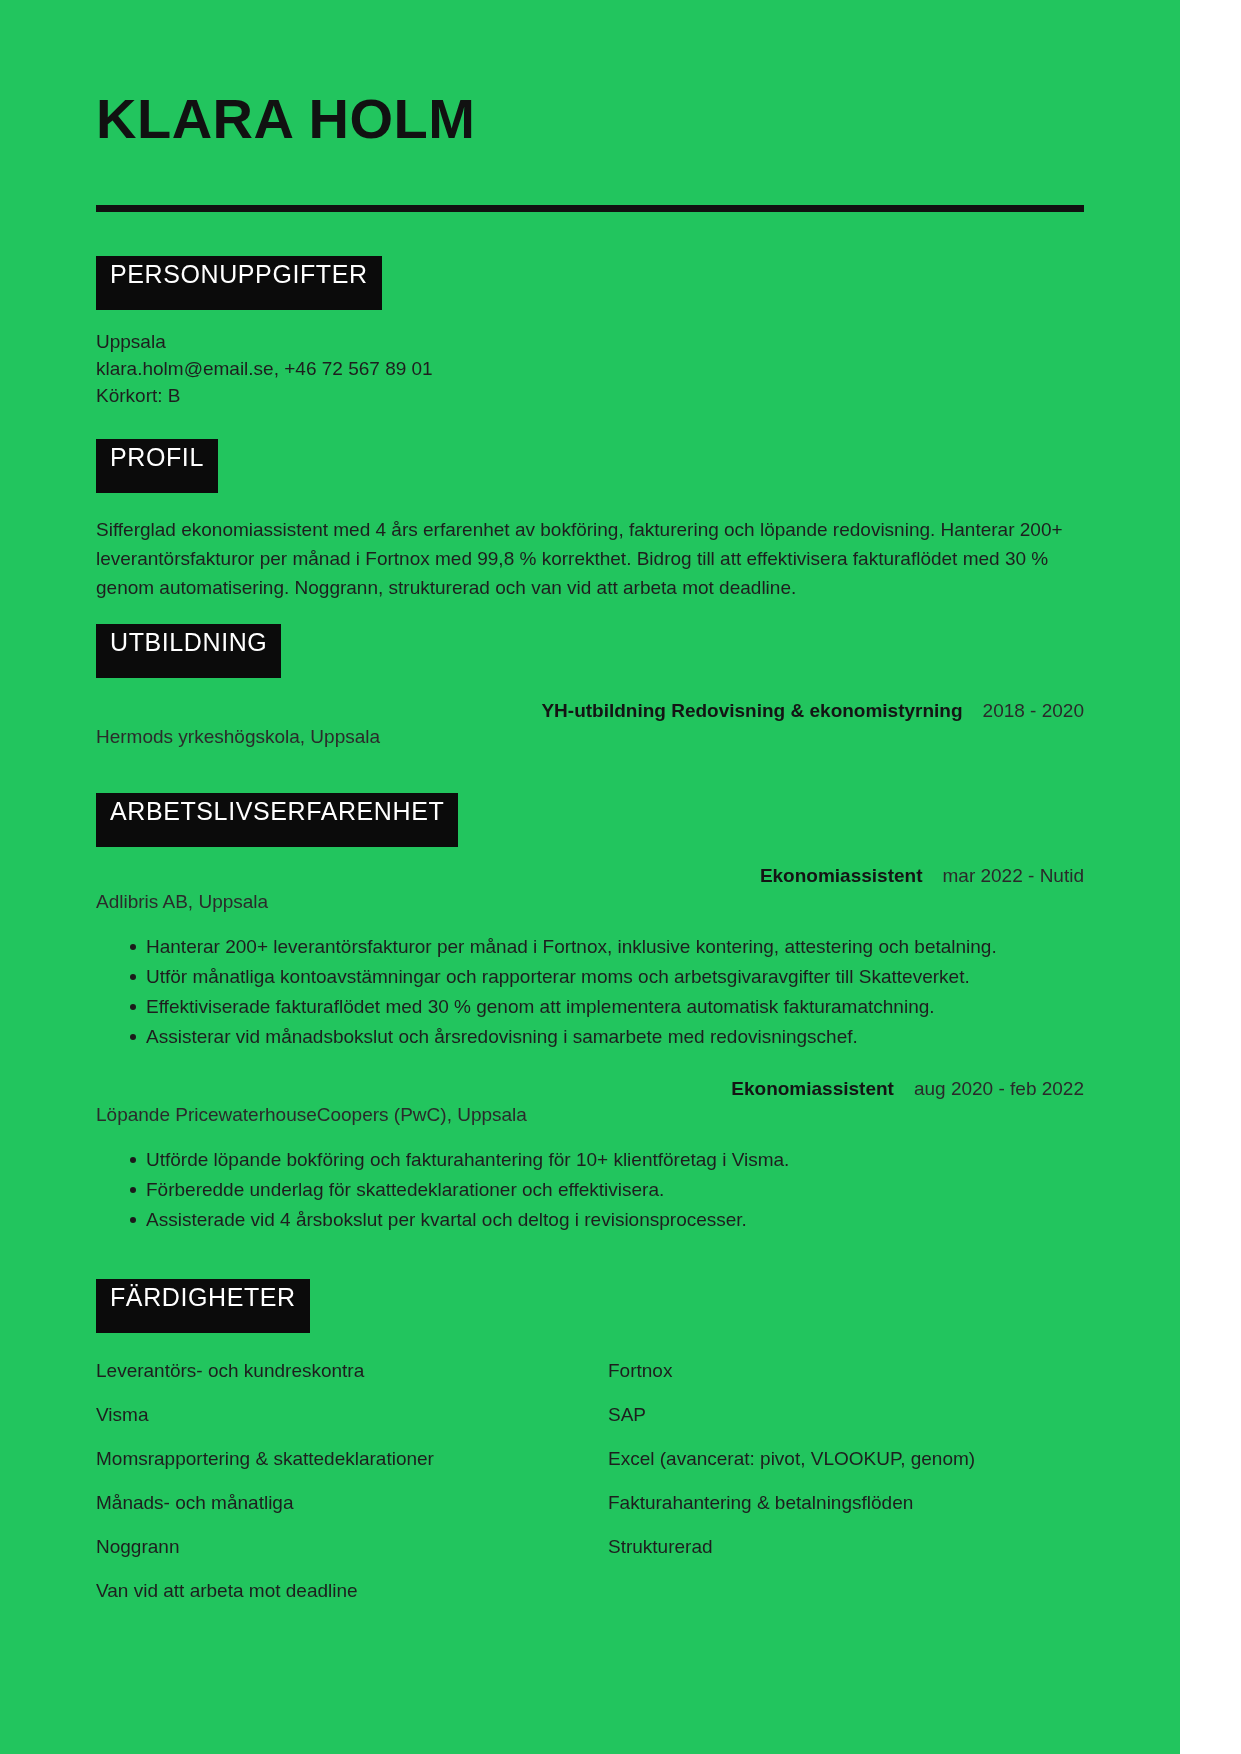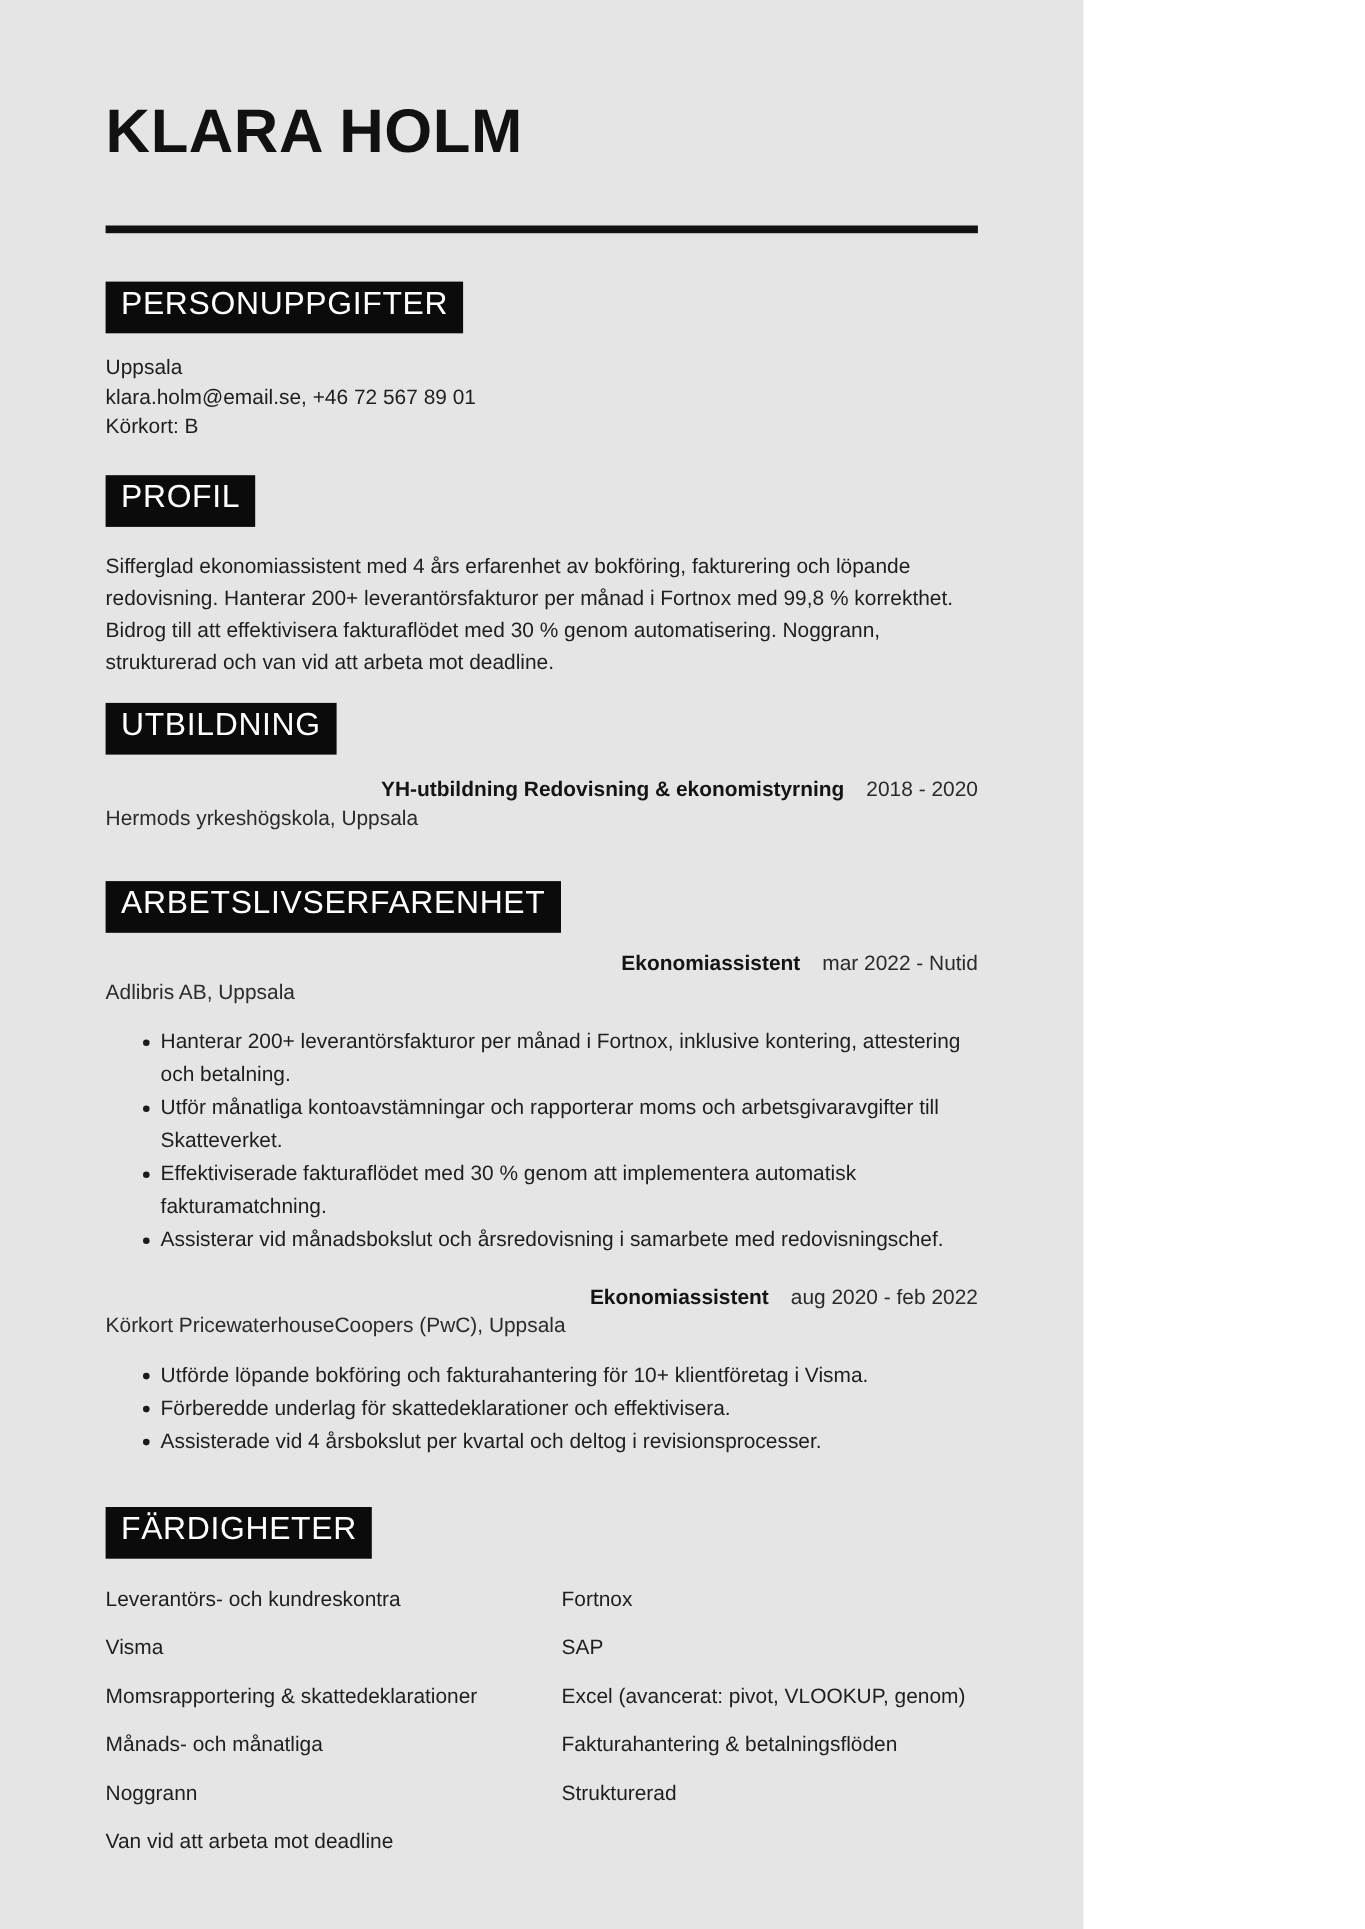--- a/index.html
+++ b/index.html
@@ -7,23 +7,23 @@
     padding: 0;
     background: #ffffff;
   }
   body {
     font-family: "Liberation Sans", sans-serif;
     color: #1a1a1a;
     -webkit-font-smoothing: antialiased;
   }
   .page {
     position: relative;
-    width: 985px;
+    width: 1180px;
     height: 1754px;
-    background: #e5e5e5;
+    background: #22c55e;
     box-sizing: border-box;
     padding: 72px 96px 0 96px;
     overflow: hidden;
   }
   
   .name {
     font-size: 56px;
     font-weight: 700;
     letter-spacing: 0.5px;
     line-height: 1.05;
@@ -37,24 +37,24 @@
     margin: 56px 0 0 0;
   }
   
   .section {
     margin-top: 30px;
   }
   .section-head {
     display: inline-block;
     background: #0b0b0b;
     color: #ffffff;
-    font-size: 29px;
+    font-size: 25px;
     font-weight: 400;
     letter-spacing: 0.6px;
-    padding: 6px 14px 12px 14px;
+    padding: 6px 14px 23px 14px;
     line-height: 1.0;
   }
   .section-body {
     margin-top: 18px;
   }
   
   .line {
     font-size: 19px;
     line-height: 27px;
     color: #1e1e1e;
@@ -194,21 +194,21 @@
           <li>Effektiviserade fakturaflödet med 30 % genom att implementera automatisk fakturamatchning.</li>
           <li>Assisterar vid månadsbokslut och årsredovisning i samarbete med redovisningschef.</li>
         </ul>
       </div>
 
       <div class="entry">
         <div class="entry-top">
           <div class="entry-title">Ekonomiassistent</div>
           <div class="entry-date">aug 2020 - feb 2022</div>
         </div>
-        <div class="entry-sub">Körkort PricewaterhouseCoopers (PwC), Uppsala</div>
+        <div class="entry-sub">Löpande PricewaterhouseCoopers (PwC), Uppsala</div>
         <ul class="bullets">
           <li>Utförde löpande bokföring och fakturahantering för 10+ klientföretag i Visma.</li>
           <li>Förberedde underlag för skattedeklarationer och effektivisera.</li>
           <li>Assisterade vid 4 årsbokslut per kvartal och deltog i revisionsprocesser.</li>
         </ul>
       </div>
 
     </div>
   </div>
 

